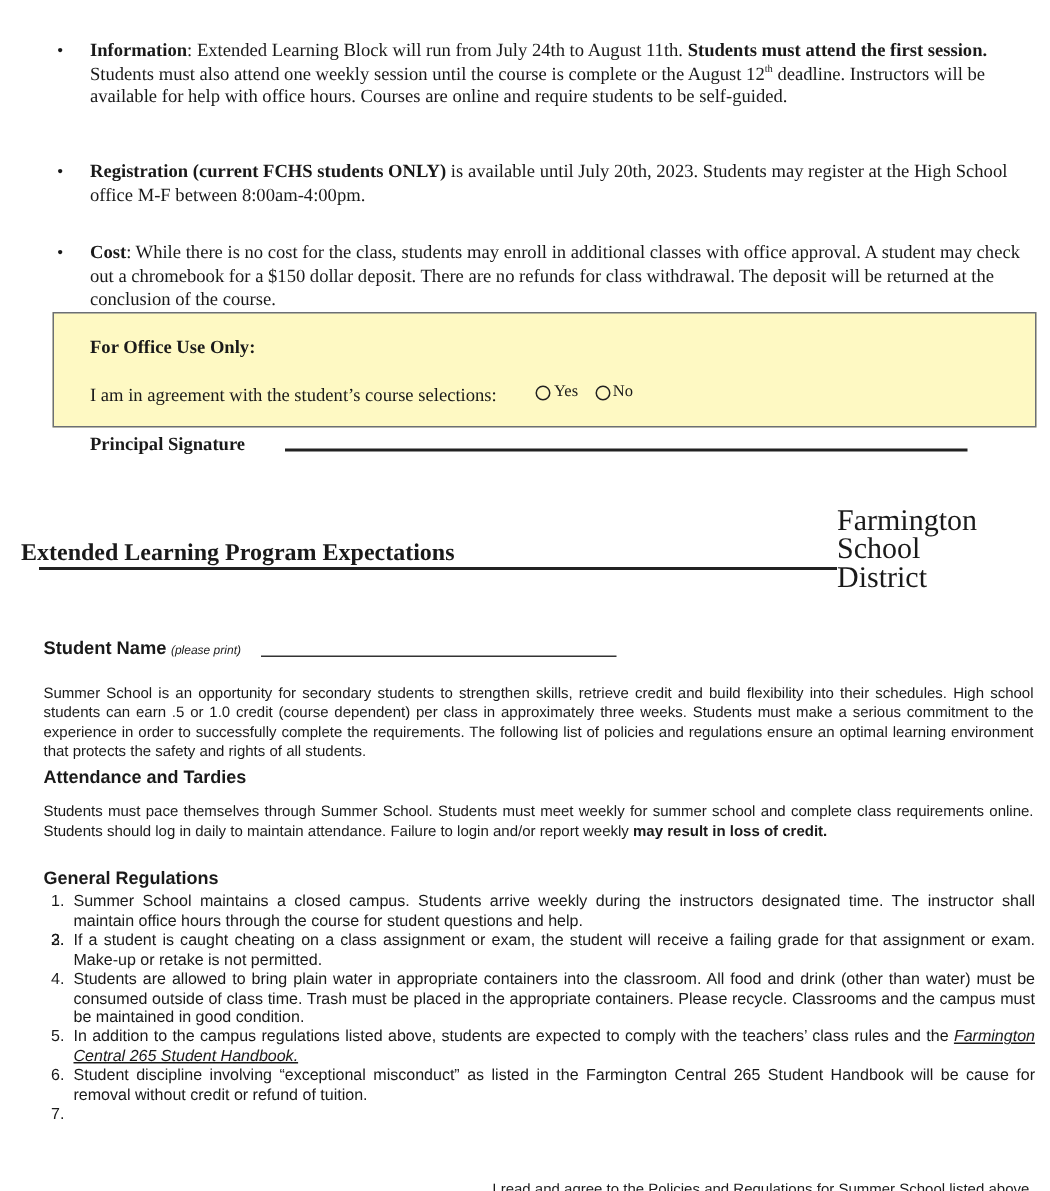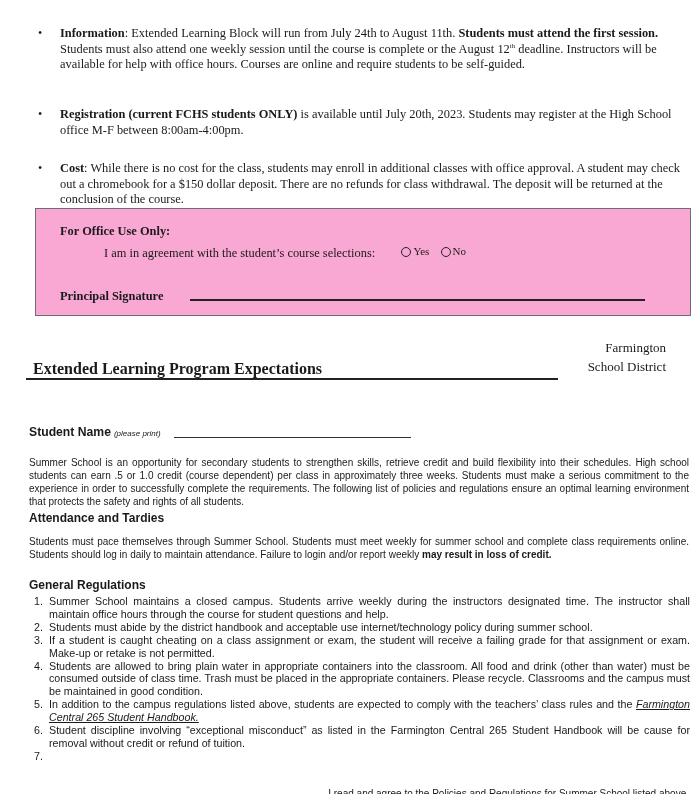--- a/index.html
+++ b/index.html
@@ -7,33 +7,33 @@
   .serif { font-family: "Liberation Serif", "DejaVu Serif", serif; }
   .sans { font-family: "Liberation Sans", "DejaVu Sans", sans-serif; }
 
   
   .bullet-item { position: absolute; left: 60px; width: 620px; font-size: 12.4px; line-height: 15.6px; }
   .bullet-dot { position: absolute; left: -22px; top: 0; font-size: 12px; }
   b { font-weight: bold; text-align: right; }
   sup { font-size: 7px; line-height: 0; }
 
   
-  .office-box { position: absolute; left: 35px; top: 208px; width: 656px; height: 108px;
-    background: #f9a8d4; border: 1px solid #6b6f75; box-sizing: border-box; }
+  .office-box { position: absolute; left: 35px; top: 208px; width: 656px; height: 77px;
+    background: #fef9c3; border: 1px solid #6b6f75; box-sizing: border-box; }
   .office-title { position: absolute; left: 24px; top: 15px; font-size: 12.4px; font-weight: bold; }
-  .office-agree { position: absolute; left: 24px; top: 36px; font-size: 12.4px; margin-left: 44px; }
+  .office-agree { position: absolute; left: 24px; top: 46px; font-size: 12.4px; }
   .radio { display: inline-flex; align-items: flex-end; margin-left: 8px; font-size: 11px; }
   .radio-circle { width: 8px; height: 8px; border: 1.6px solid #222; border-radius: 50%; display: inline-block; margin-right: 2px; }
   .sig-label { position: absolute; left: 24px; top: 80px; font-size: 12.4px; font-weight: bold; }
   .sig-line { position: absolute; left: 154px; top: 90px; width: 455px; height: 2px; background: #222; }
 
   
-  .page-title { position: absolute; left: 33px; top: 360px; font-size: 16px; font-weight: bold; }
+  .page-title { position: absolute; left: 14px; top: 360px; font-size: 16px; font-weight: bold; }
   .title-underline { position: absolute; left: 26px; top: 378px; width: 532px; height: 1.5px; background: #222; }
-  .district { position: absolute; left: 558px; top: 338px; width: 108px; text-align: right; font-size: 13px; line-height: 19px; }
+  .district { position: absolute; left: 558px; top: 338px; width: 108px; text-align: left; font-size: 20px; line-height: 19px; }
 
   
   .student-name-label { position: absolute; left: 29px; top: 425px; font-size: 12.2px; font-weight: bold; }
   .student-name-hint { font-size: 8px; font-style: italic; font-weight: normal; margin-left: 3px; }
   .student-name-line { position: absolute; left: 174px; top: 437px; width: 237px; height: 1.3px; background: #333; }
 
   
   .para { position: absolute; left: 29px; width: 660px; font-size: 10px; line-height: 12.9px; text-align: justify; margin-top: 11px; }
   .heading { position: absolute; left: 29px; font-size: 12px; font-weight: bold; }
   .reg-list { position: absolute; left: 34px; width: 656px; margin: 0; padding: 0; list-style: none; font-size: 10.7px; line-height: 12.9px; }
@@ -92,21 +92,21 @@
 <div class="para sans" style="top:446px;">Summer School is an opportunity for secondary students to strengthen skills, retrieve credit and build flexibility into their schedules. High school students can earn .5 or 1.0 credit (course dependent) per class in approximately three weeks. Students must make a serious commitment to the experience in order to successfully complete the requirements. The following list of policies and regulations ensure an optimal learning environment that protects the safety and rights of all students.</div>
 
 <div class="heading sans" style="top:511px;">Attendance and Tardies</div>
 <div class="para sans" style="top:525px;">
   <span>Students  must pace themselves through  Summer  School. Students must meet weekly for summer school and complete class requirements online.  Students should log in daily to maintain attendance. Failure to login and/or report weekly </span><b>may result in loss of credit.</b>
 </div>
 
 <div class="heading sans" style="top:578px;">General Regulations</div>
 <ol class="reg-list sans" style="top:595px;">
   <li><span class="reg-num">1.</span><span>Summer School maintains a closed campus. Students arrive weekly during the instructors designated time. The instructor shall maintain office hours through the course for student questions and help.</span></li>
-  <li><span class="reg-num">2.</span><span>Students must abide by the district handbook and acceptable use internet/technology policy during summer school.</span></li>
+  <li><span class="reg-num">2.</span></li>
   <li><span class="reg-num">3.</span><span>If a student is caught cheating on a class assignment or exam, the student will receive a failing grade for that assignment or exam. Make-up  or retake is not permitted.</span></li>
   <li><span class="reg-num">4.</span><span>Students are allowed to bring plain water in appropriate containers into the classroom. All food and drink (other than water) must be consumed outside of class time. Trash must be placed in the appropriate containers.  Please recycle. Classrooms and the campus must be maintained in good condition.</span></li>
   <li><span class="reg-num">5.</span><span>In addition to the campus regulations listed above, students are expected to comply with the teachers’ class rules and the </span><span class="link-u">Farmington Central 265 Student Handbook.</span></li>
   <li><span class="reg-num">6.</span><span>Student discipline involving “exceptional misconduct” as listed in the Farmington Central 265 Student Handbook will be cause for removal without credit or refund of tuition.</span></li>
   <li><span class="reg-num">7.</span></li>
 </ol>
 
 <div class="para sans" style="top:777px; text-align:right;">I read and agree to the Policies and Regulations for Summer School listed above.</div>
 
 </body></html>

